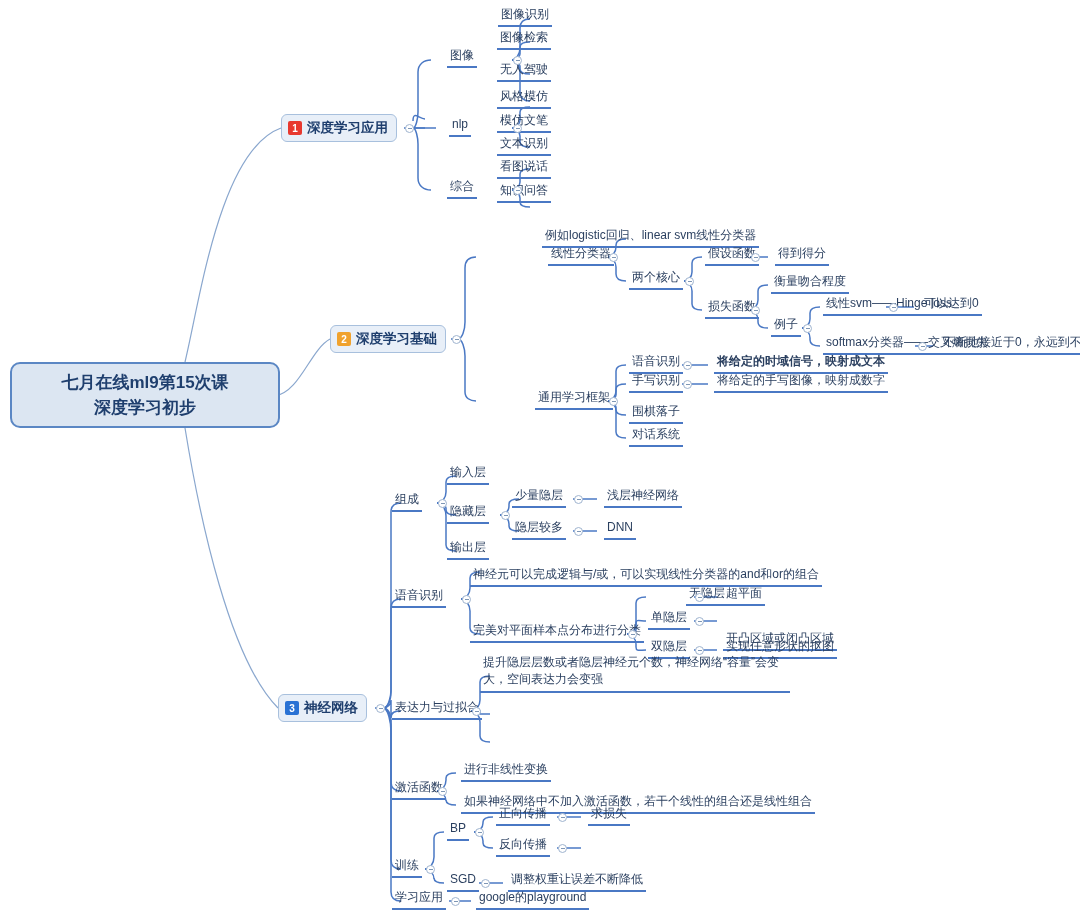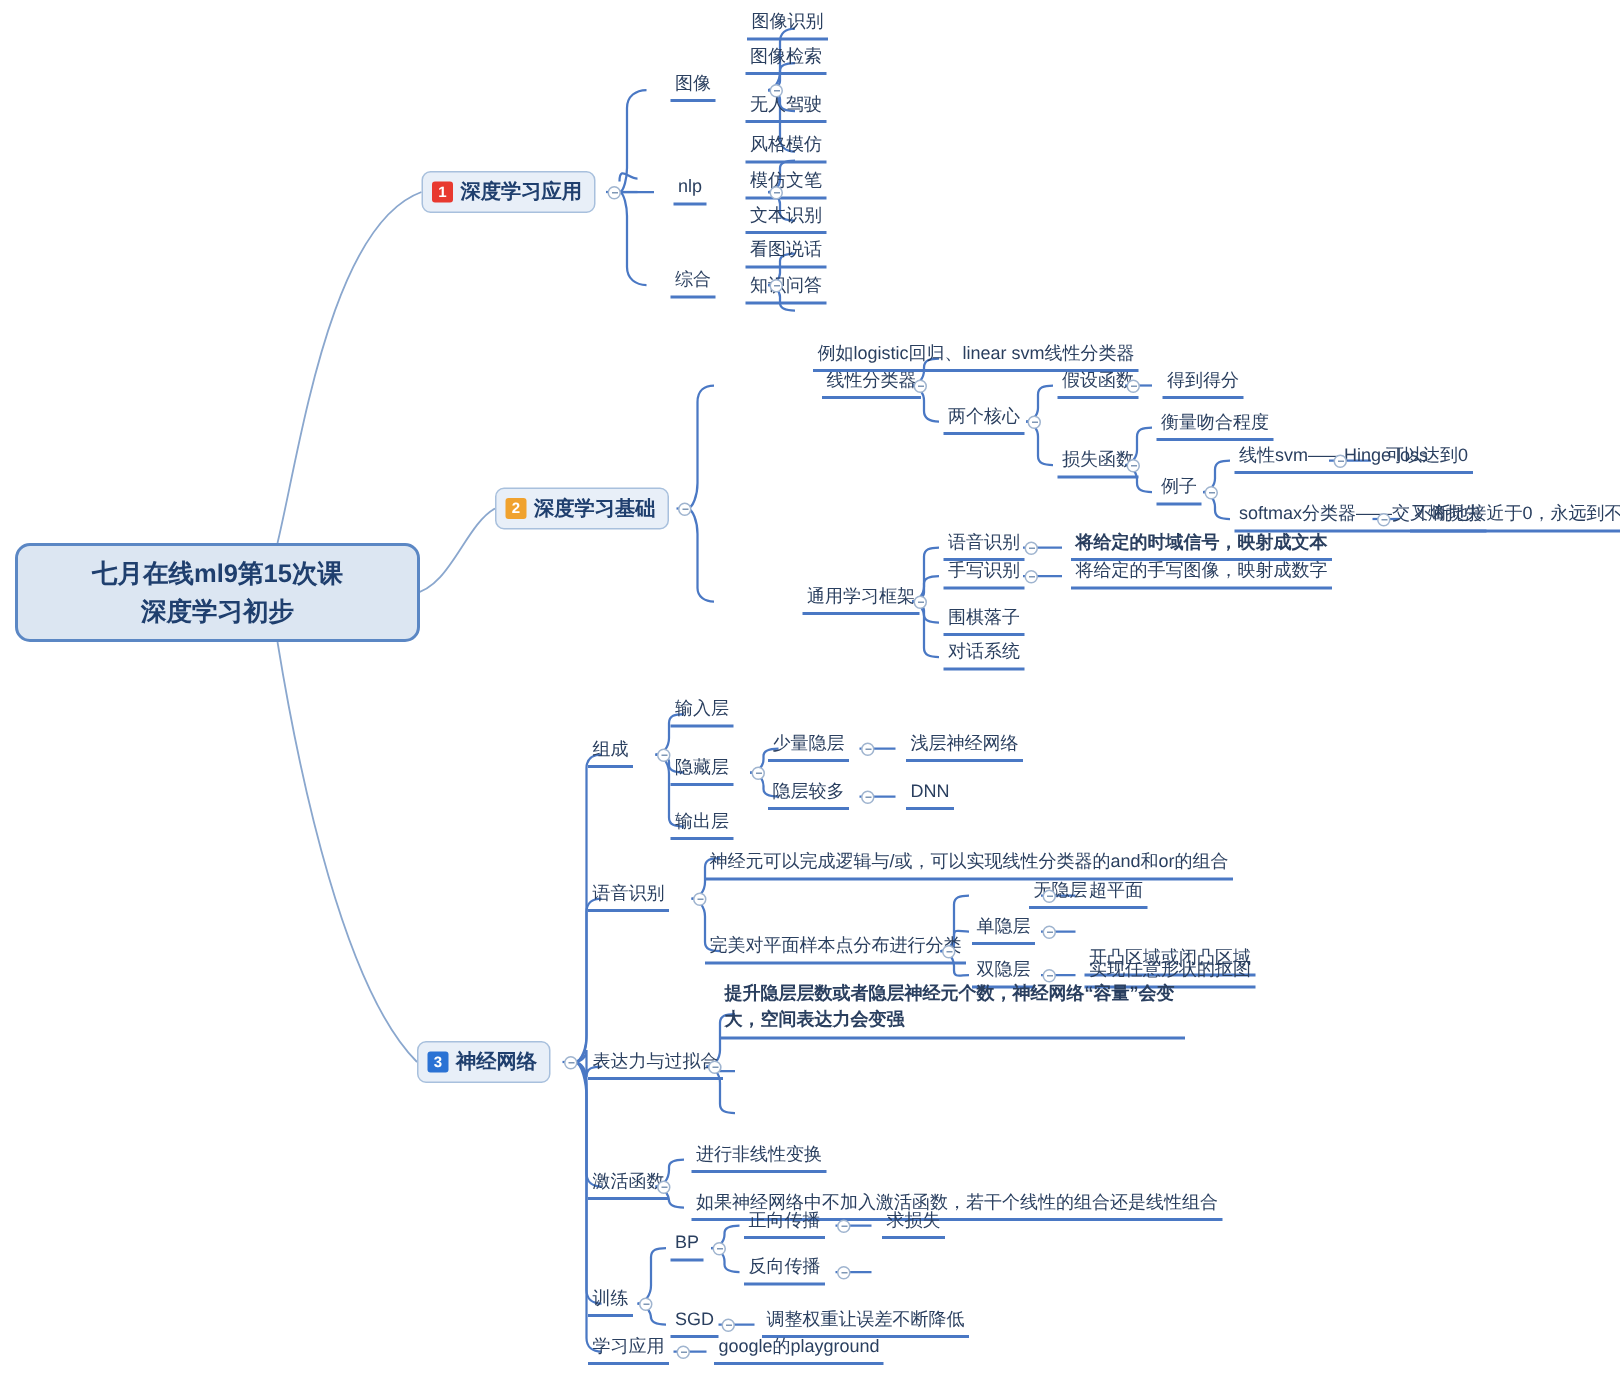--- a/index.html
+++ b/index.html
@@ -340,21 +340,21 @@
   <div class="toggle" style="left:695px; top:617px;"></div>
   <div class="topic" style="left:723px; top:609px;margin-top:21px;">开凸区域或闭凸区域</div>
 
   <div class="topic" style="left:648px; top:638px;">双隐层</div>
   <div class="toggle" style="left:695px; top:646px;"></div>
   <div class="topic" style="left:723px; top:638px;">实现任意形状的抠图</div>
 
   <div class="topic" style="left:392px; top:699px;">表达力与过拟合</div>
   <div class="toggle" style="left:472px; top:707px;"></div>
 
-  <div class="topic wrap" style="left:480px; top:654px; width:310px;font-weight:bold;">提升隐层层数或者隐层神经元个数，神经网络“容量”会变大，空间表达力会变强</div>
+  <div class="topic wrap" style="left:480px; top:654px; width:310px;">提升隐层层数或者隐层神经元个数，神经网络“容量”会变大，空间表达力会变强</div>
 
   <div class="topic" style="left:392px; top:779px;">激活函数</div>
   <div class="toggle" style="left:438px; top:787px;"></div>
   <div class="topic" style="left:461px; top:761px;">进行非线性变换</div>
   <div class="topic" style="left:461px; top:793px;">如果神经网络中不加入激活函数，若干个线性的组合还是线性组合</div>
 
   <div class="topic" style="left:392px; top:857px;">训练</div>
   <div class="toggle" style="left:426px; top:865px;"></div>
 
   <div class="topic en" style="left:447px; top:820px;">BP</div>

